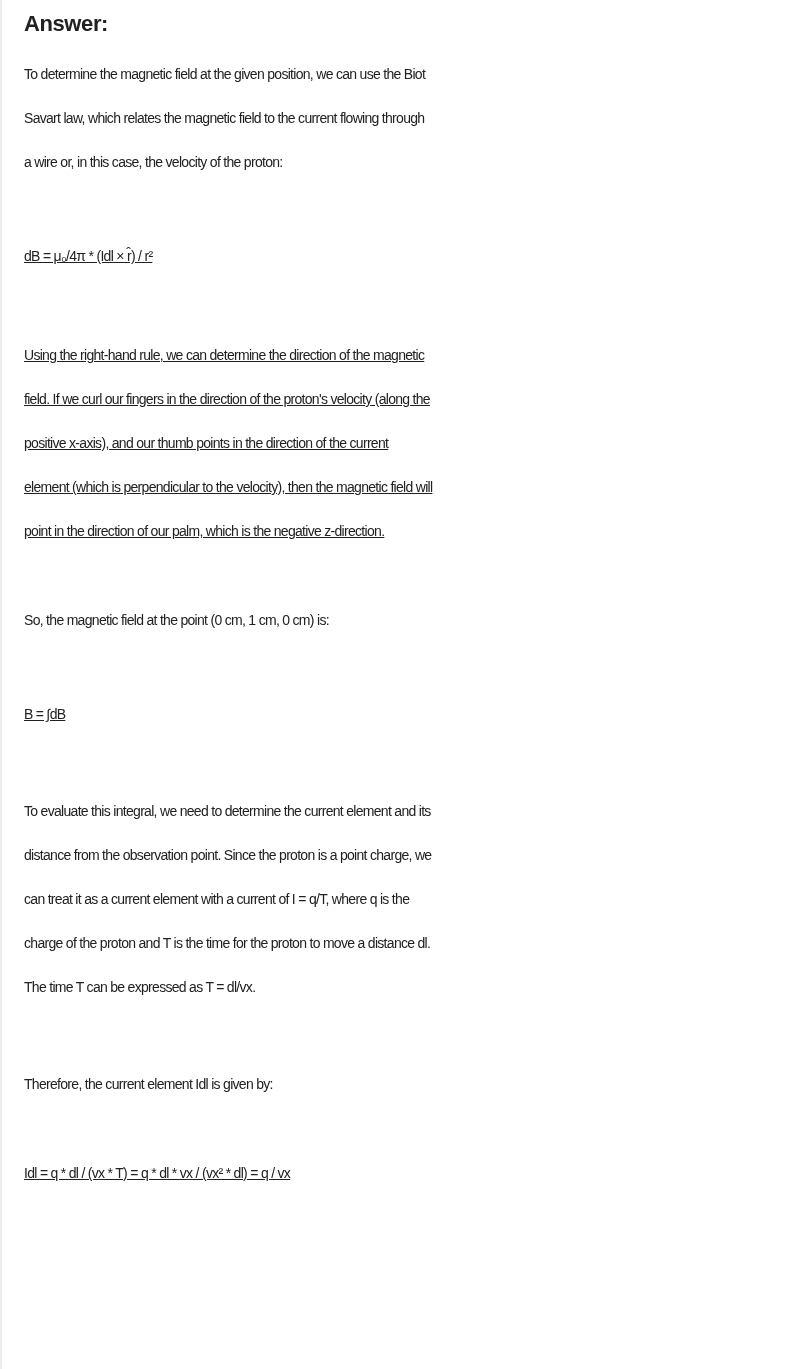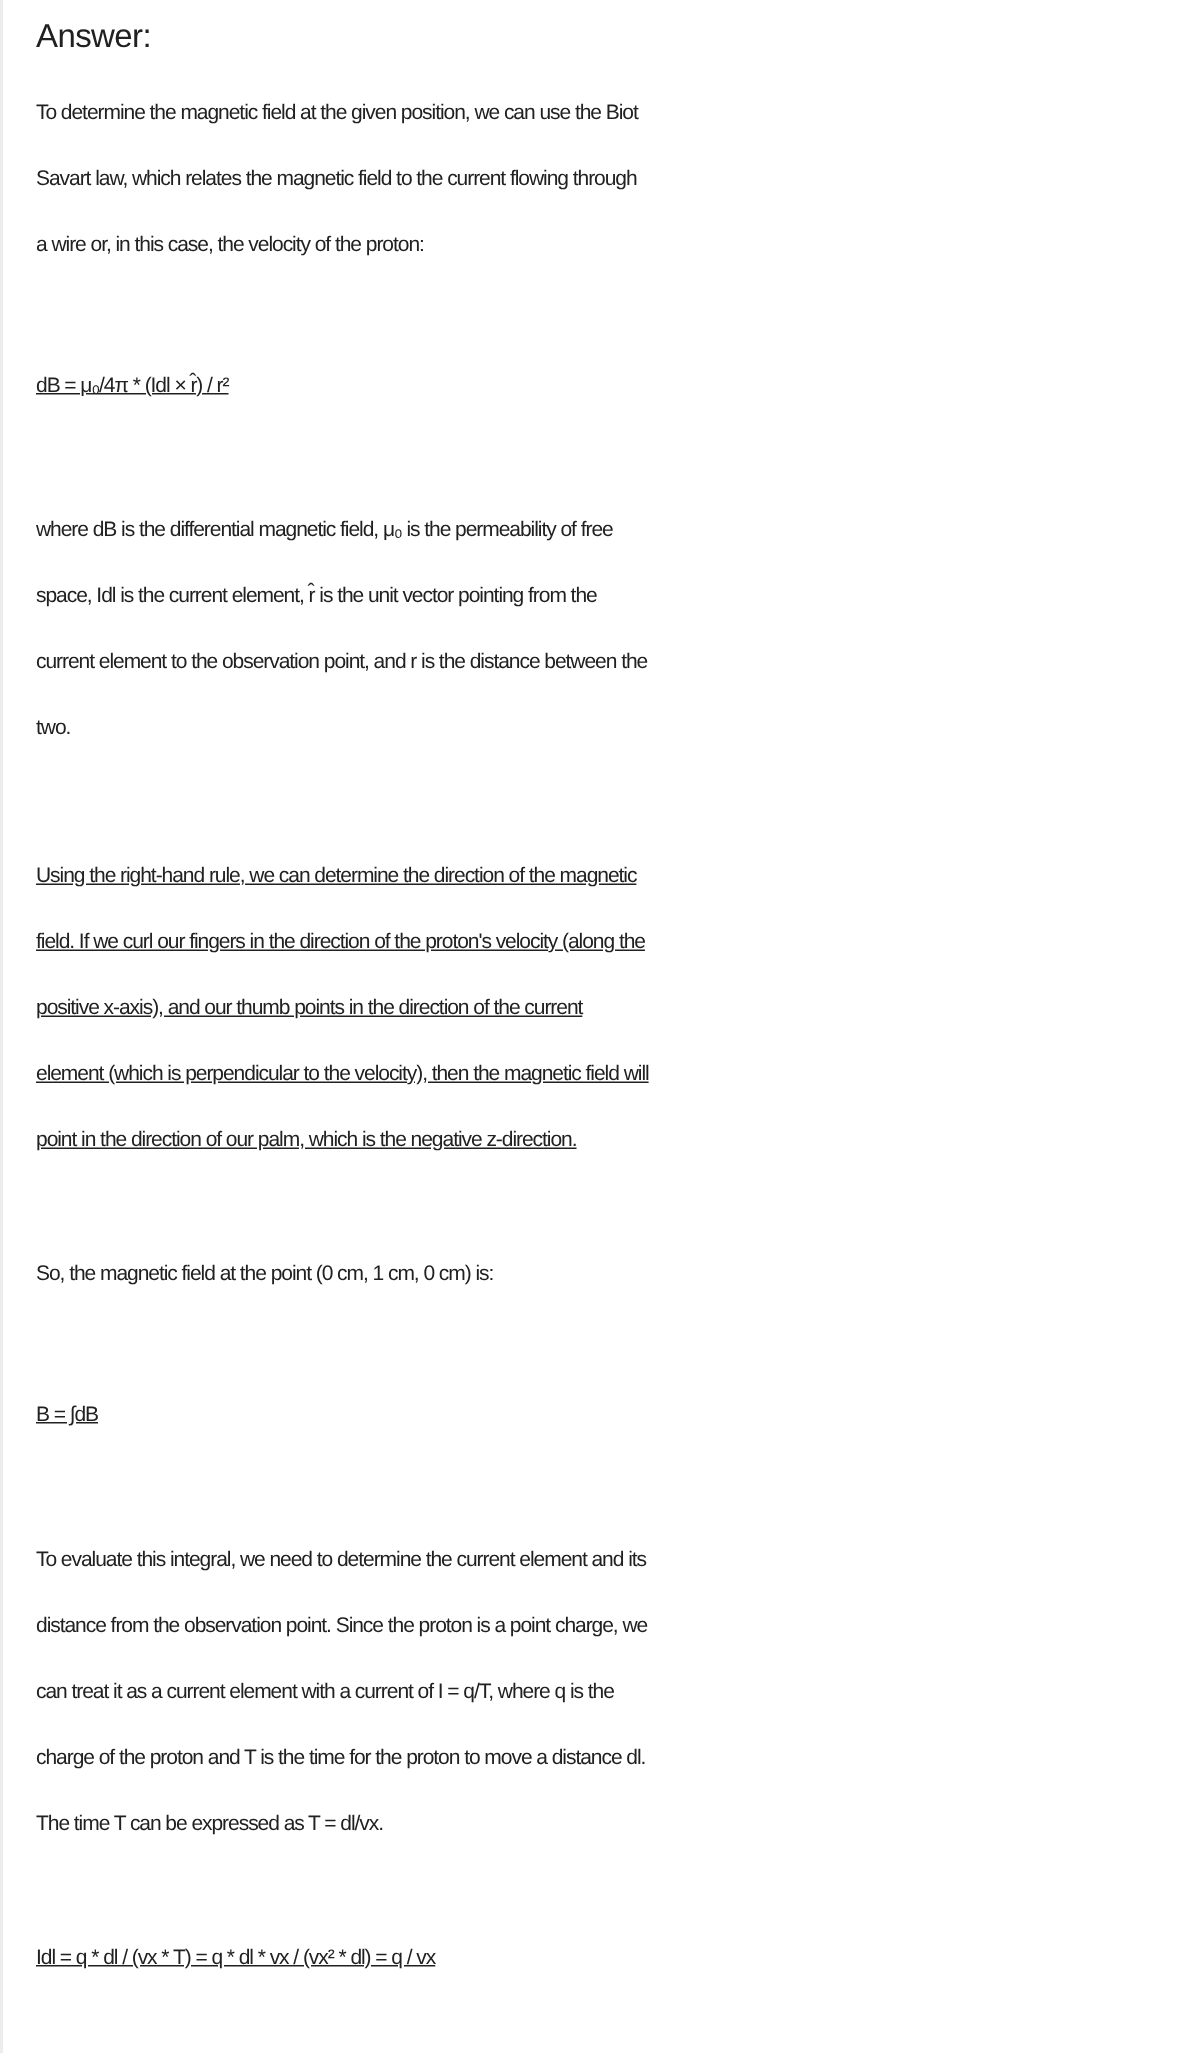--- a/index.html
+++ b/index.html
@@ -17,21 +17,21 @@
     box-sizing: border-box;
     width: 800px;
     height: 1369px;
     padding: 8px 0 0 22px;
     border-left: 2px solid #ececec;
     color: #212121;
   }
   .heading {
     margin: 0;
     font-size: 22px;
-    font-weight: normal;
+    font-weight: bold;
     line-height: 32px;
     letter-spacing: -0.4px;
   }
   .para {
     margin: 0;
     font-size: 14px;
     line-height: 44px;
     letter-spacing: -0.7px;
     white-space: pre;           
   }
@@ -51,38 +51,34 @@
 
 <div class="page">
   <h2 class="heading">Answer:</h2>
 
   <p class="para mt12">To determine the magnetic field at the given position, we can use the Biot
 Savart law, which relates the magnetic field to the current flowing through
 a wire or, in this case, the velocity of the proton:</p>
 
   <p class="para formula mt50">dB = μ₀/4π * (Idl × r̂) / r²</p>
 
-  <p class="para mt52">where dB is the differential magnetic field, μ₀ is the permeability of free
-space, Idl is the current element, r̂ is the unit vector pointing from the
-current element to the observation point, and r is the distance between the
-two.</p>
 
 
   <p class="para mt55">Using the right-hand rule, we can determine the direction of the magnetic
 field. If we curl our fingers in the direction of the proton's velocity (along the
 positive x-axis), and our thumb points in the direction of the current
 element (which is perpendicular to the velocity), then the magnetic field will
 point in the direction of our palm, which is the negative z-direction.</p>
 
   <p class="para mt45">So, the magnetic field at the point (0 cm, 1 cm, 0 cm) is:</p>
 
   <p class="para formula mt50">B = ∫dB</p>
 
   <p class="para mt53">To evaluate this integral, we need to determine the current element and its
 distance from the observation point. Since the proton is a point charge, we
 can treat it as a current element with a current of I = q/T, where q is the
 charge of the proton and T is the time for the proton to move a distance dl.
 The time T can be expressed as T = dl/vx.</p>
 
+  <p class="para mt53">Therefore, the current element Idl is given by:</p>
+
   <p class="para formula mt45">Idl = q * dl / (vx * T) = q * dl * vx / (vx² * dl) = q / vx</p>
-
-  <p class="para mt53">Therefore, the current element Idl is given by:</p>
 </div>
 
 </body></html>

